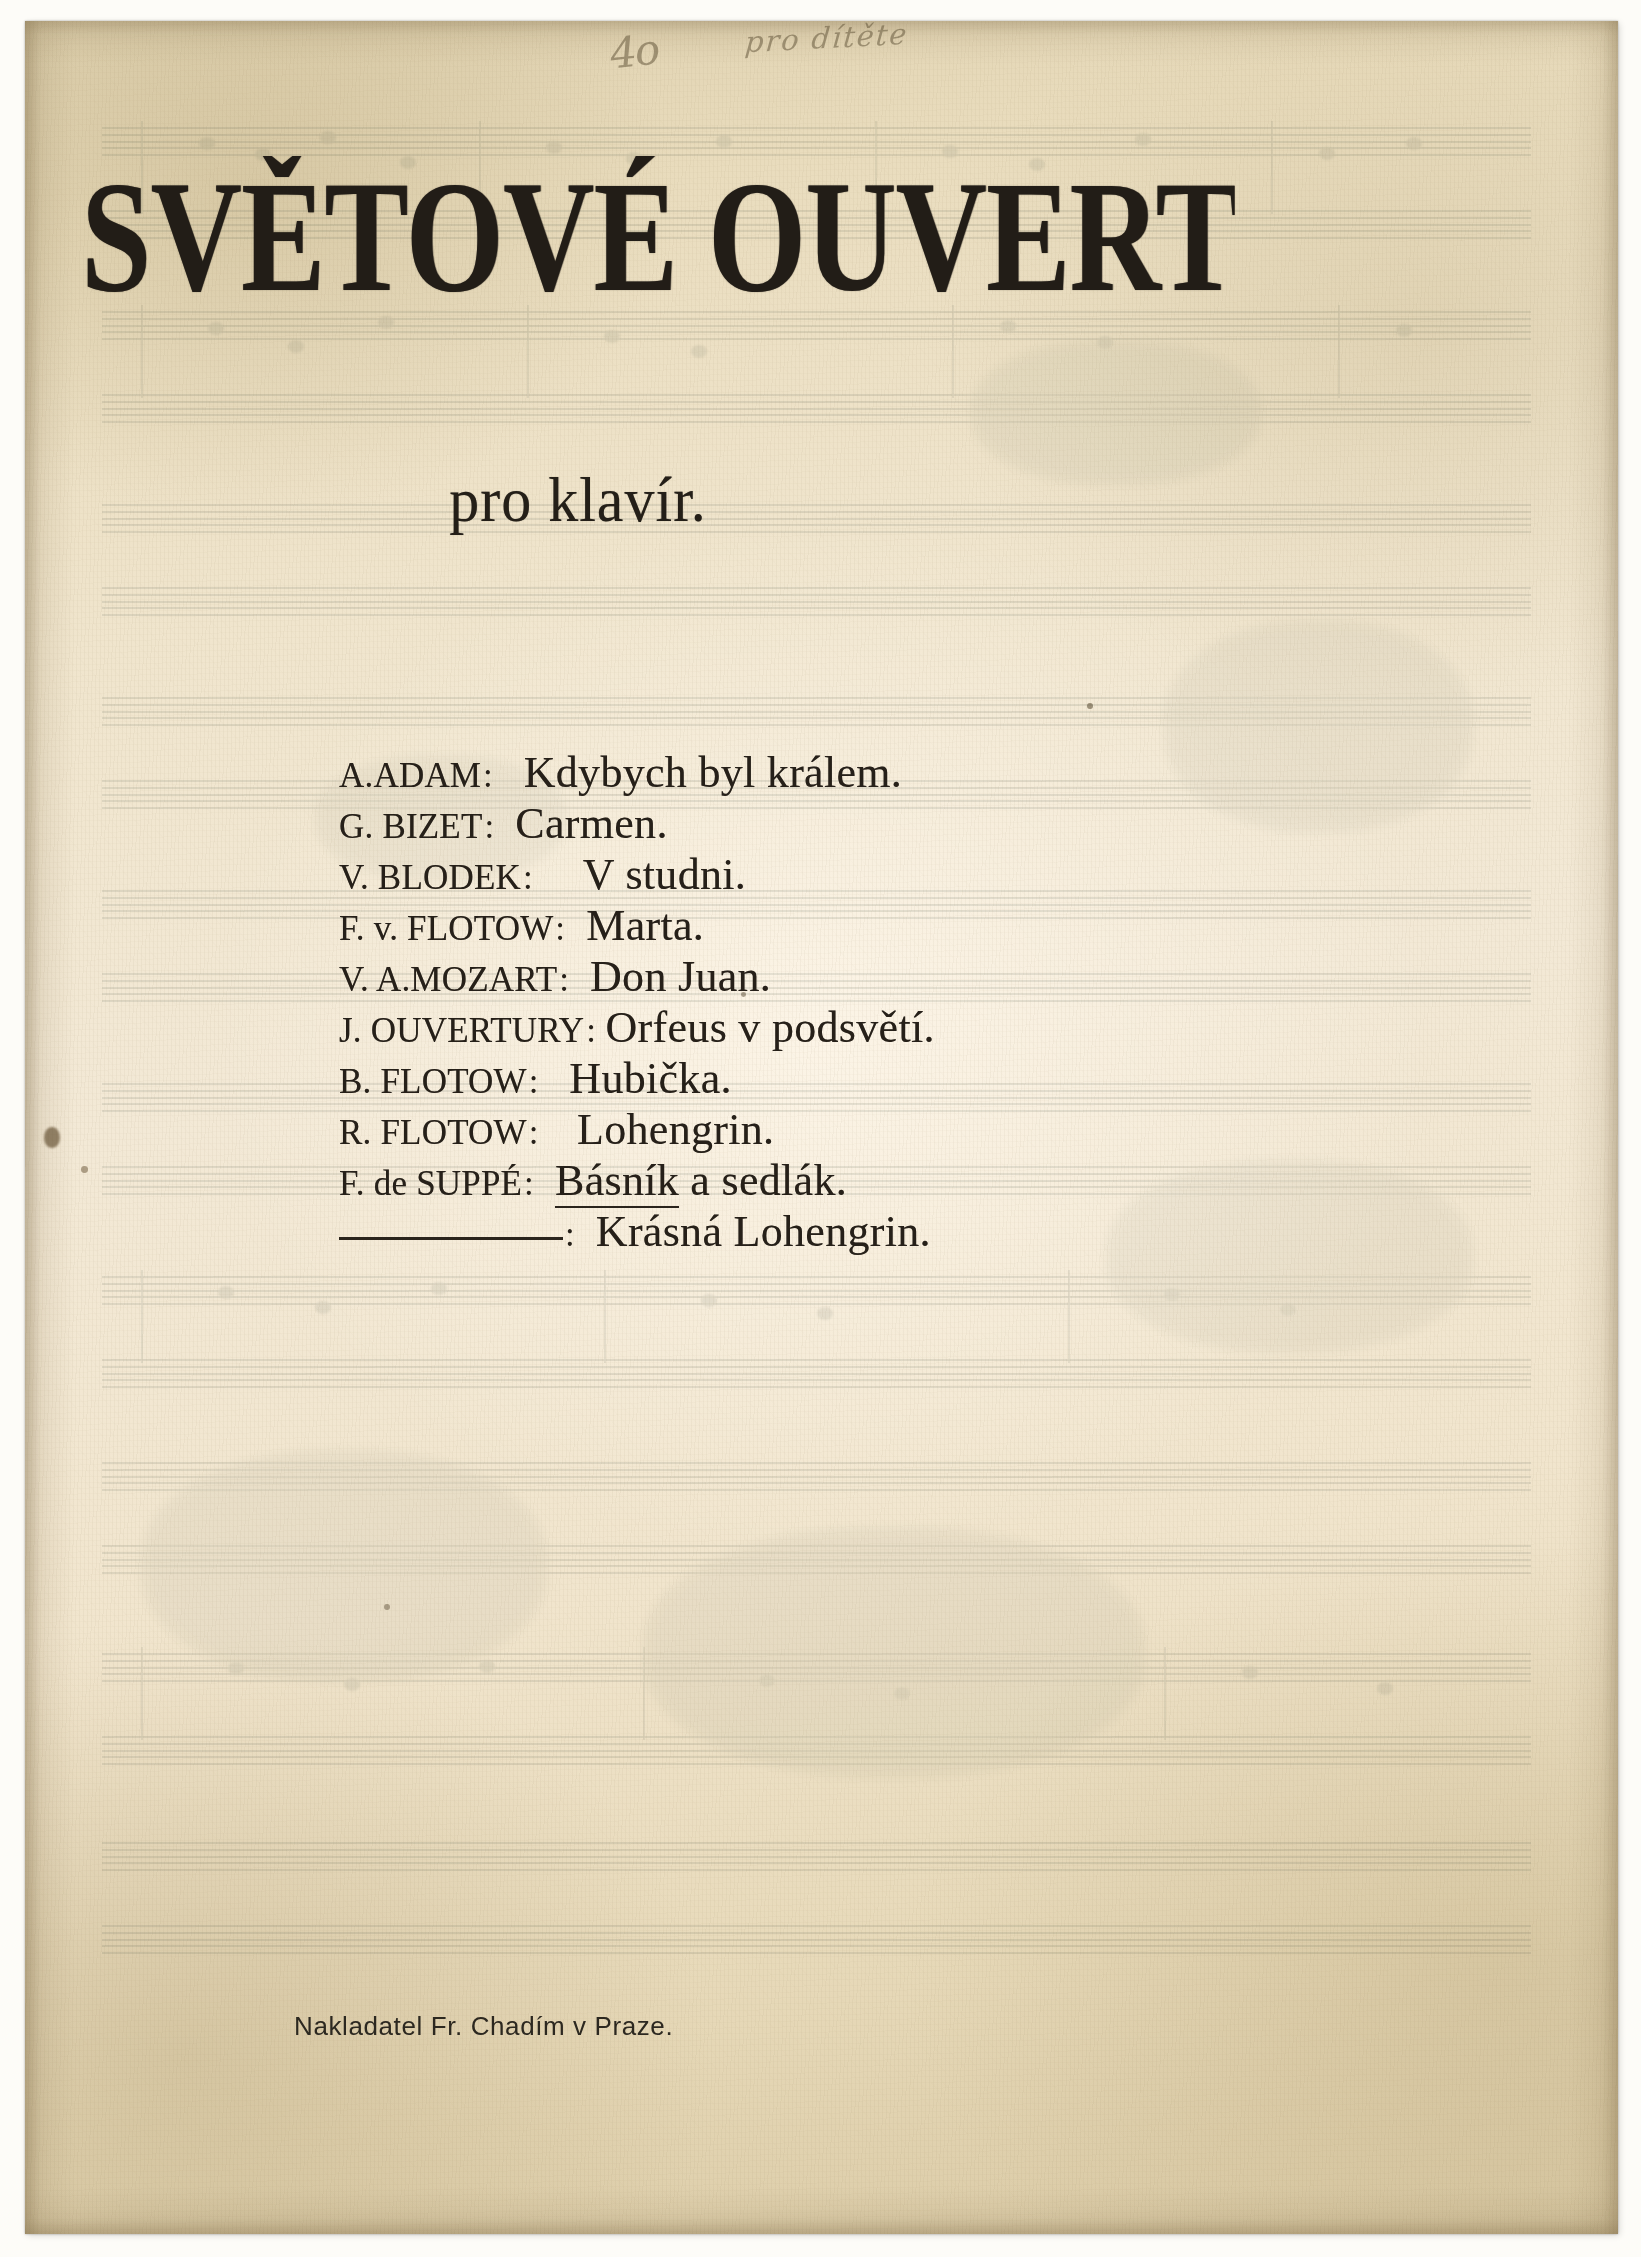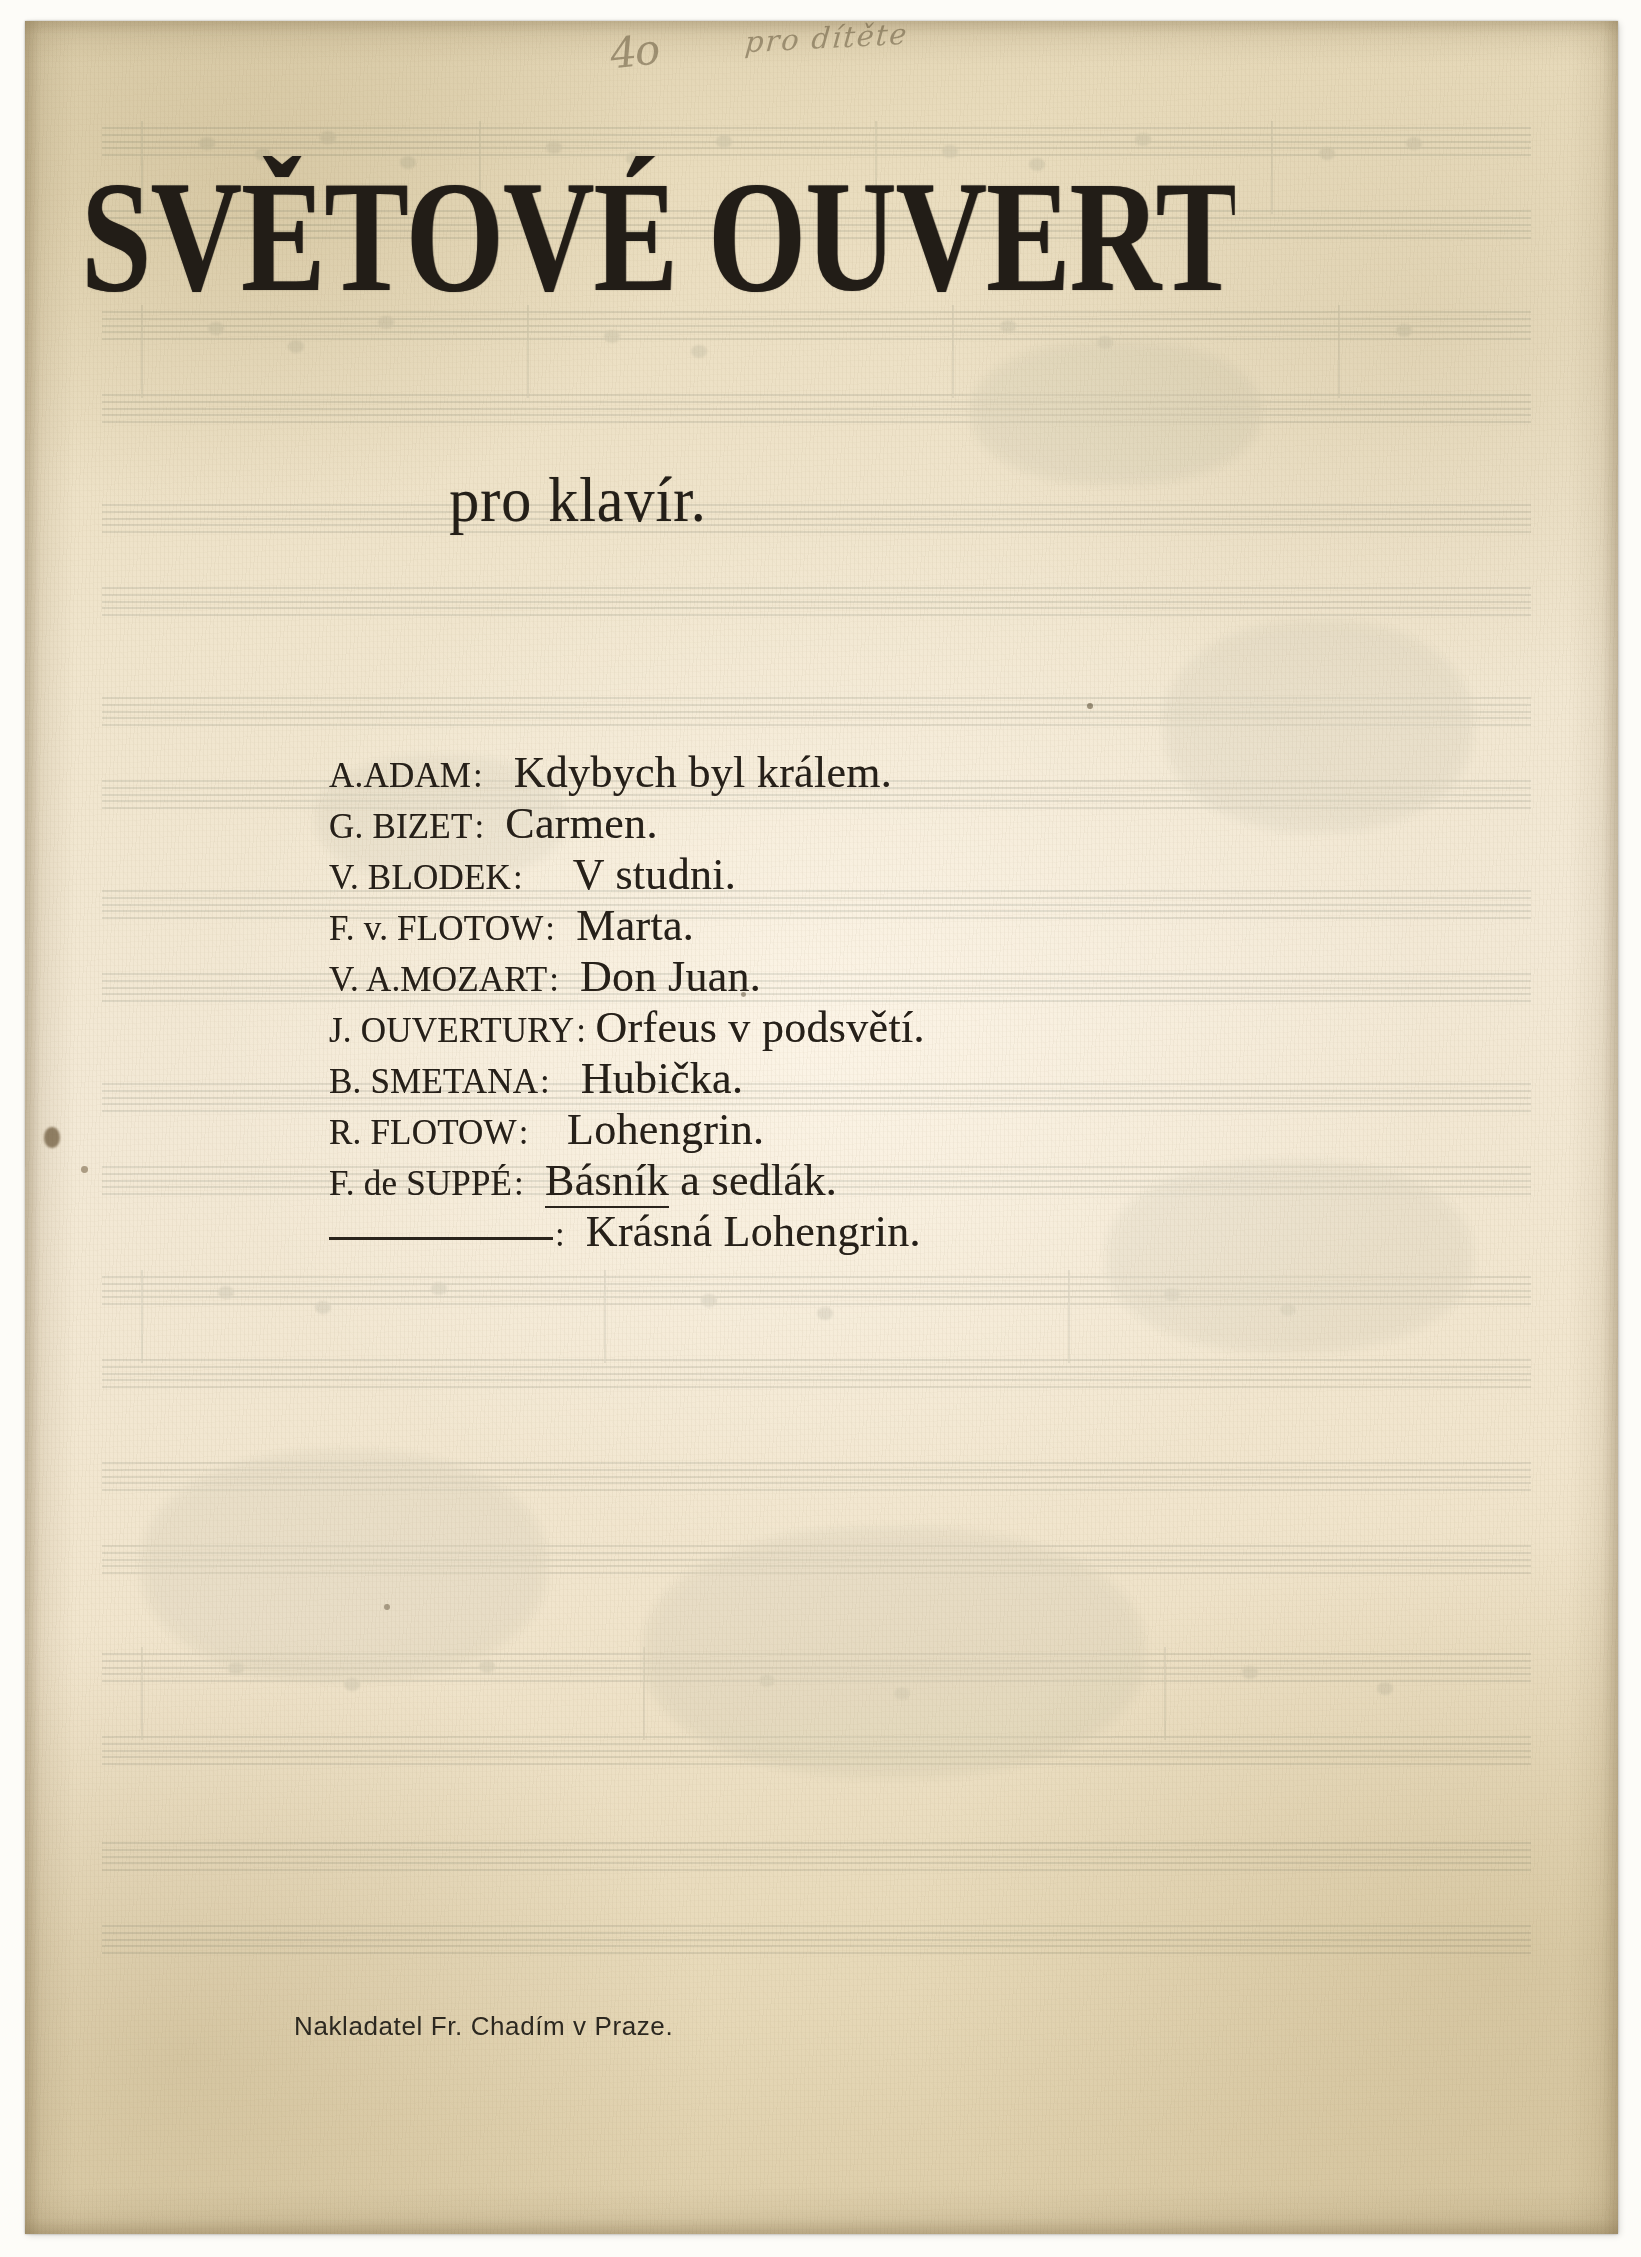--- a/index.html
+++ b/index.html
@@ -161,21 +161,21 @@
     line-height: 1;
     color: #241f18;
     letter-spacing: 1px;
     transform: scaleY(1.06);
     text-shadow: 0 0 0.7px rgba(36,31,24,0.5);
   }
 
   
   #works {
     position: absolute;
-    left: 304px;
+    left: 314px;
     top: 726px;
     width: 734px;
     text-align: center;
   }
   .work-row {
     display: flex;
     align-items: baseline;
     height: 51px;
     font-family: "Liberation Serif", "DejaVu Serif", serif;
     color: #262019;
@@ -379,21 +379,21 @@
         </div>
 
         <div class="work-row">
           <span class="composer">J. OUVERTURY</span>
             <span class="colon">:</span>
             <span class="gap-s"></span>
             <span class="work">Orfeus v podsvětí.</span>
         </div>
 
         <div class="work-row">
-          <span class="composer">B. SMETANA</span>
+          <span class="composer">B. FLOTOW</span>
             <span class="colon">:</span>
             <span class="gap-l"></span>
             <span class="work">Hubička.</span>
         </div>
 
         <div class="work-row">
           <span class="composer">R. FLOTOW</span>
             <span class="colon">:</span>
             <span class="gap-l"></span>
             <span class="gap-s"></span>

